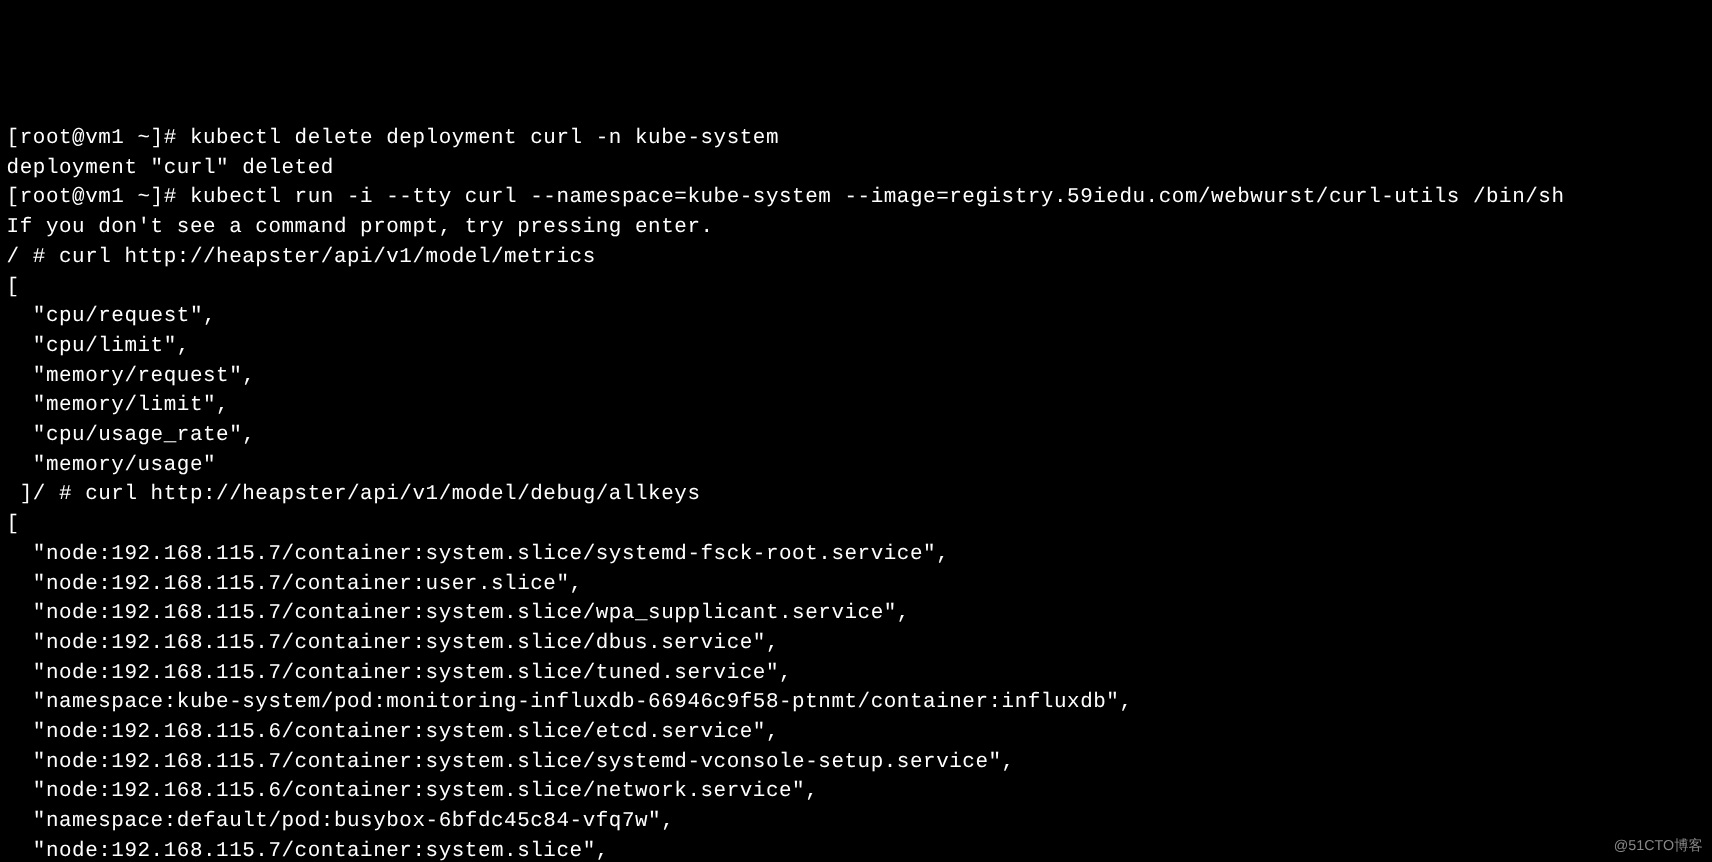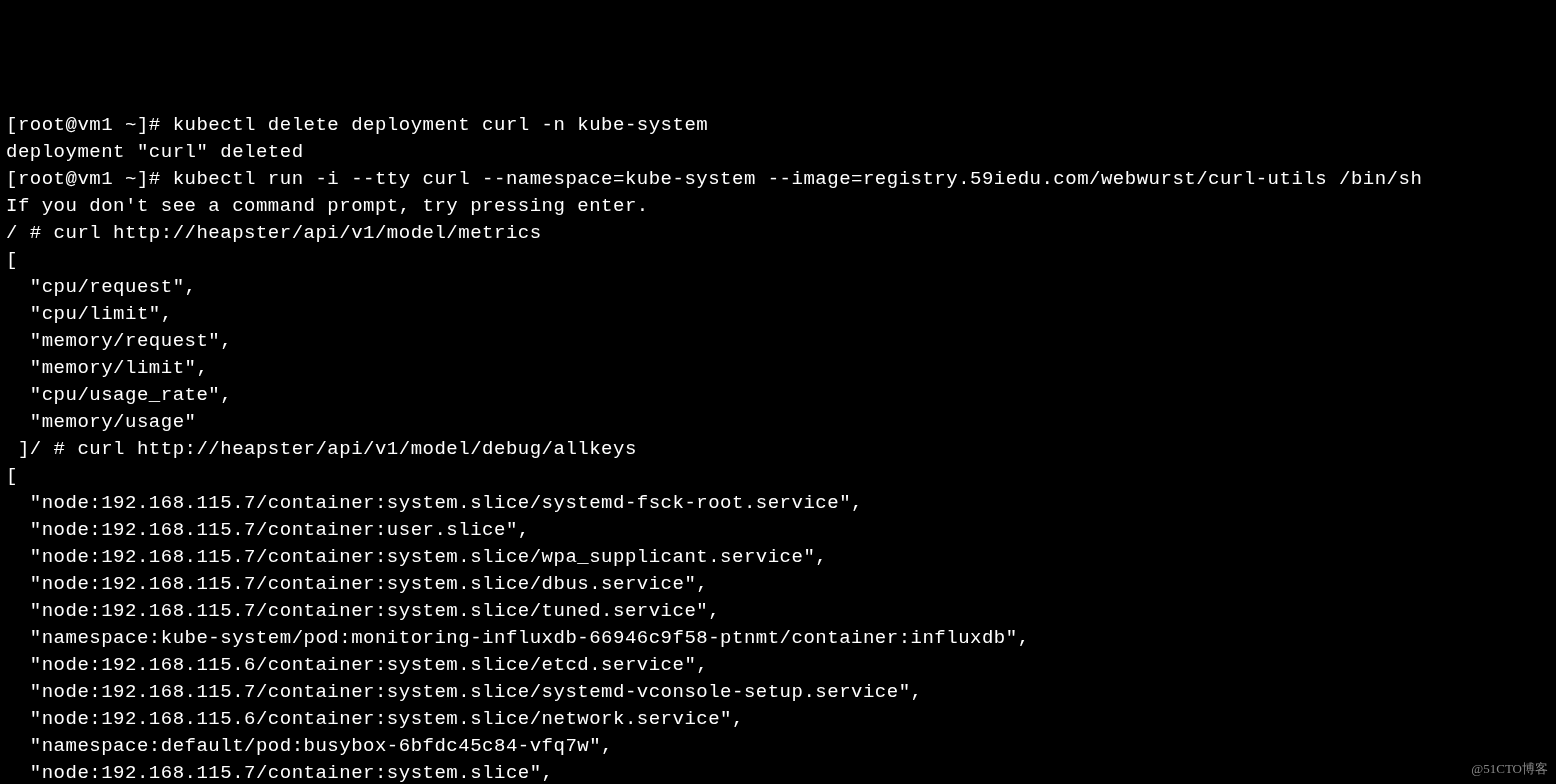--- a/index.html
+++ b/index.html
@@ -19,21 +19,21 @@
     }
     .terminal {
       width: 100%;
     }
     .watermark {
       position: fixed;
       bottom: 2px;
       right: 8px;
       color: #888888;
       font-size: 13px;
-      font-family: Liberation Serif, serif;
+      font-family: Liberation Sans, sans-serif;
       letter-spacing: 0;
     }
   </style>
 </head>
 <body>
 
 
 
 <div class="terminal" id="terminal-container"><div>[root@vm1 ~]# kubectl delete deployment curl -n kube-system</div><div>deployment "curl" deleted</div><div>[root@vm1 ~]# kubectl run -i --tty curl --namespace=kube-system --image=registry.59iedu.com/webwurst/curl-utils /bin/sh</div><div>If you don't see a command prompt, try pressing enter.</div><div>/ # curl http://heapster/api/v1/model/metrics</div><div>[</div><div>  "cpu/request",</div><div>  "cpu/limit",</div><div>  "memory/request",</div><div>  "memory/limit",</div><div>  "cpu/usage_rate",</div><div>  "memory/usage"</div><div> ]/ # curl http://heapster/api/v1/model/debug/allkeys</div><div>[</div><div>  "node:192.168.115.7/container:system.slice/systemd-fsck-root.service",</div><div>  "node:192.168.115.7/container:user.slice",</div><div>  "node:192.168.115.7/container:system.slice/wpa_supplicant.service",</div><div>  "node:192.168.115.7/container:system.slice/dbus.service",</div><div>  "node:192.168.115.7/container:system.slice/tuned.service",</div><div>  "namespace:kube-system/pod:monitoring-influxdb-66946c9f58-ptnmt/container:influxdb",</div><div>  "node:192.168.115.6/container:system.slice/etcd.service",</div><div>  "node:192.168.115.7/container:system.slice/systemd-vconsole-setup.service",</div><div>  "node:192.168.115.6/container:system.slice/network.service",</div><div>  "namespace:default/pod:busybox-6bfdc45c84-vfq7w",</div><div>  "node:192.168.115.7/container:system.slice",</div></div>
 

